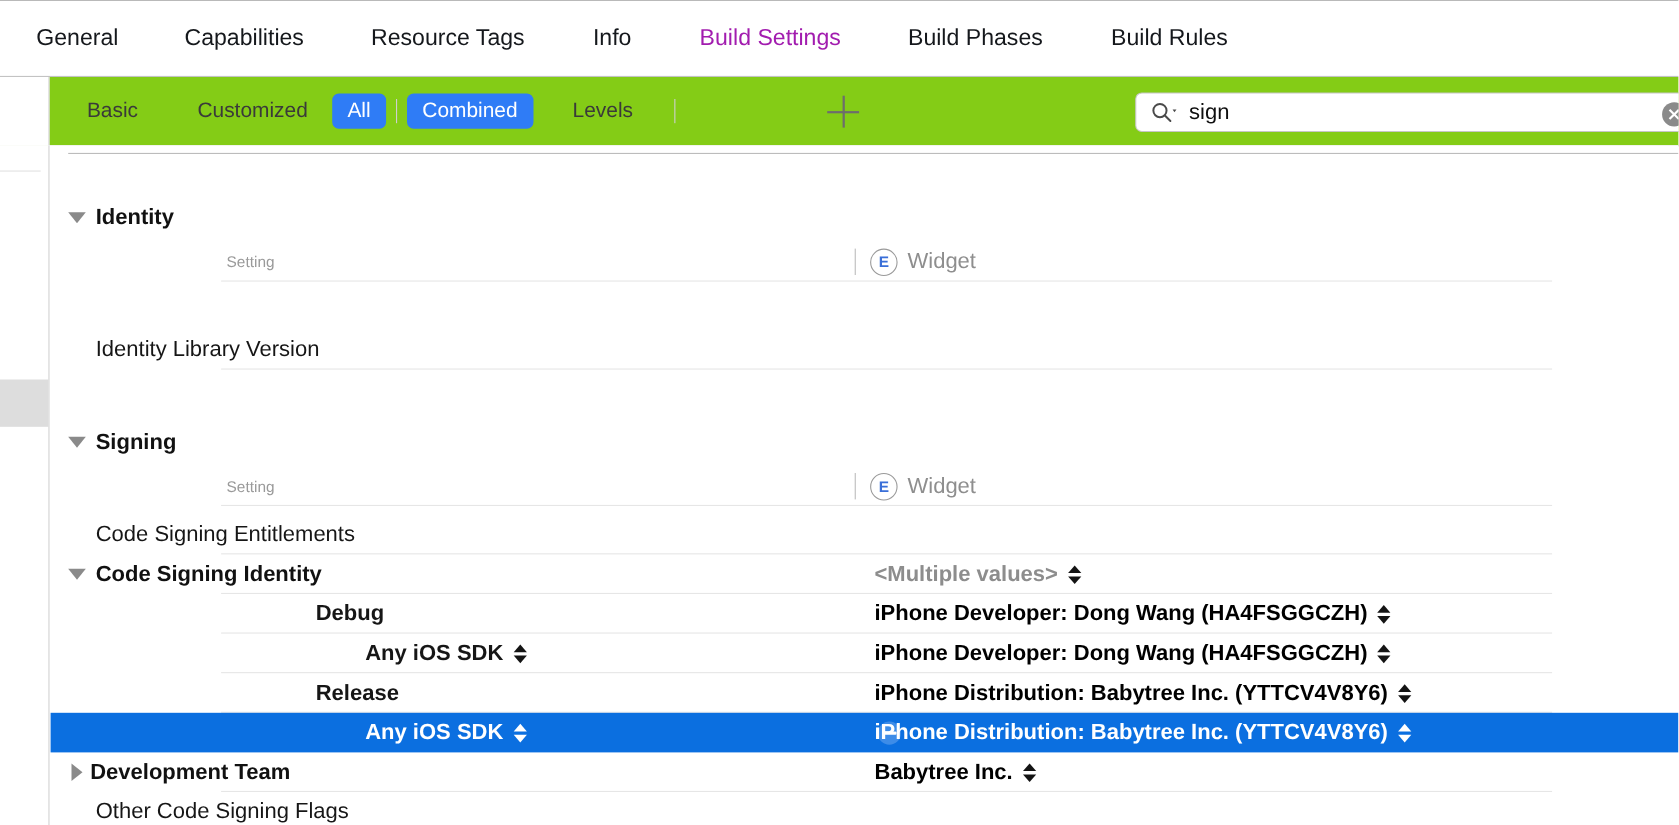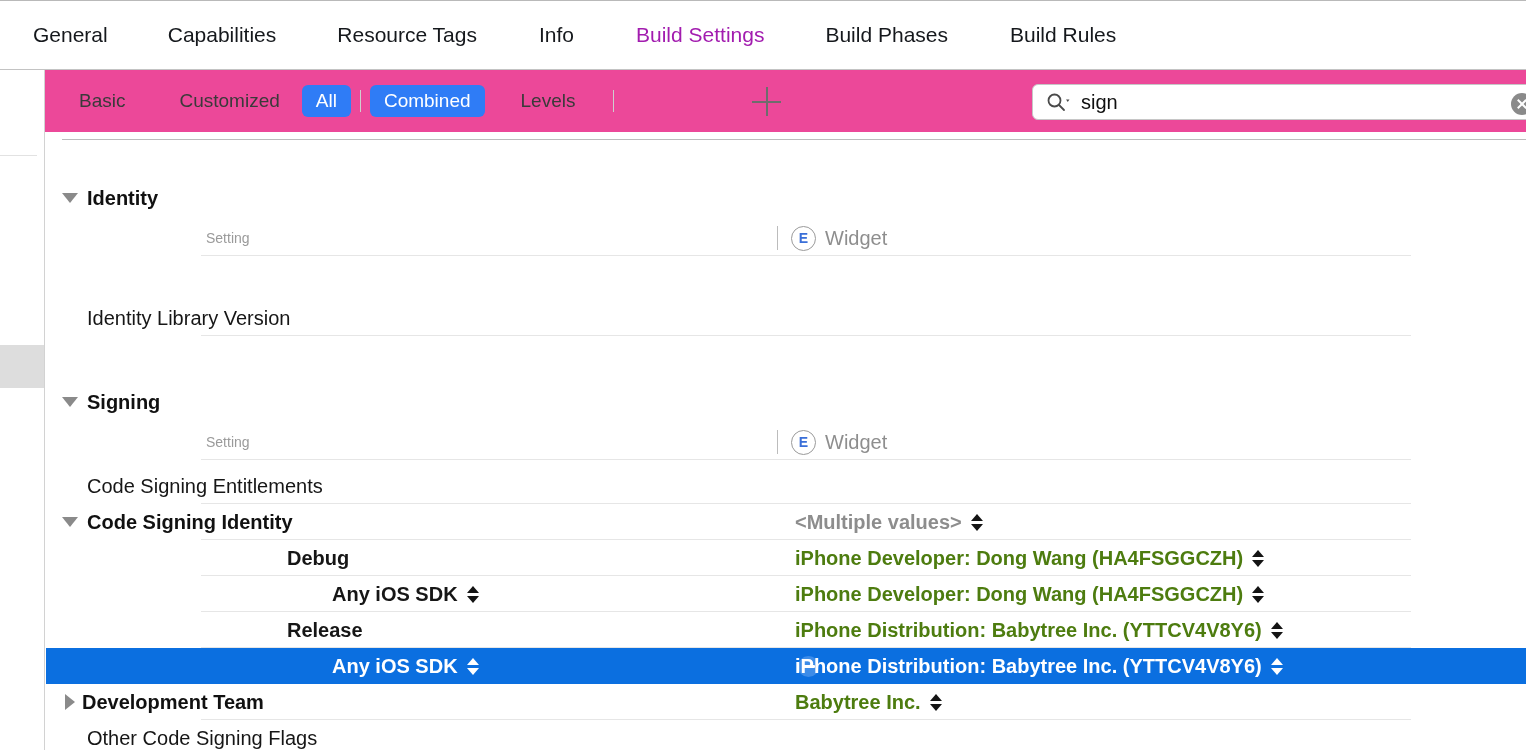--- a/index.html
+++ b/index.html
@@ -50,21 +50,21 @@
   }
   .tab.active { color: #a21caf; }
   .tab-spacer-1 { width: 33px; }
 
   
   .filterbar {
     position: absolute;
     top: 70px; left: 0;
     width: 1526px;
     height: 62px;
-    background: #ec4899;
+    background: #84cc16;
     border-bottom: 1px solid #c3c3c3;
   }
   .filterbar-leftedge {
     position: absolute;
     top: 0; left: 0;
     width: 45px; height: 62px;
     background: #ffffff;
     border-right: 1px solid #d2d2d2;
     box-sizing: border-box;
   }
@@ -300,21 +300,21 @@
   .cell-name.lvl-sdk    { left: 286px; font-weight: bold; }
   .row.selected .cell-name { color: #ffffff; }
 
   .cell-value {
     position: absolute;
     left: 749px;
     top: 0; height: 36px;
     line-height: 36px;
     font-size: 20px;
     font-weight: bold;
-    color: #4d7c0f;
+    color: #000000;
     white-space: nowrap;
     display: flex;
     align-items: center;
   }
   .cell-value.muted { color: #8d8d8d; }
   .row.selected .cell-value { color: #ffffff; }
 
   
   .stepper {
     display: inline-flex;

